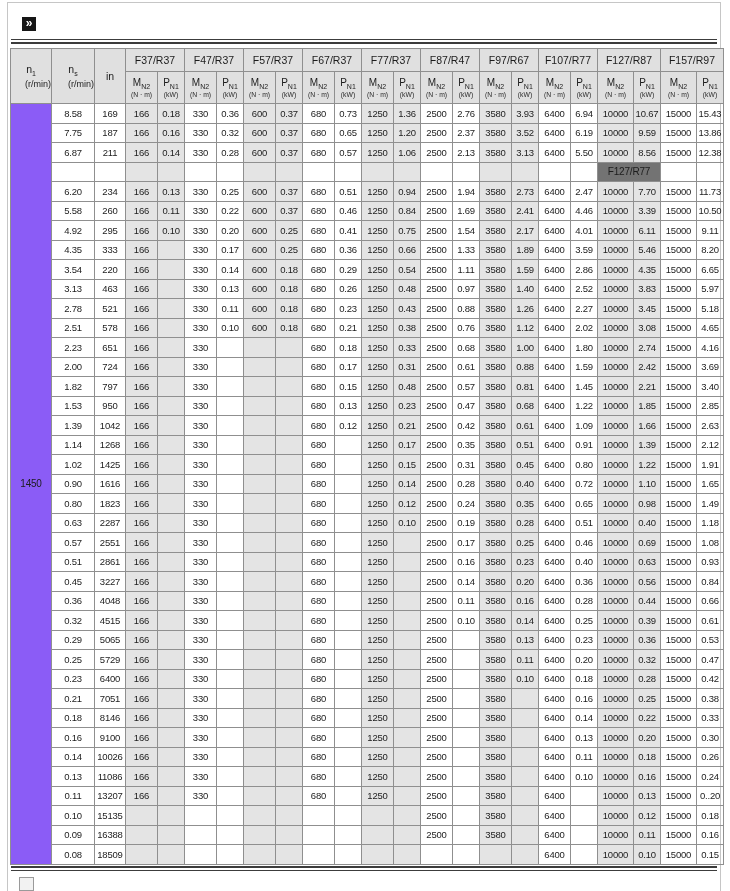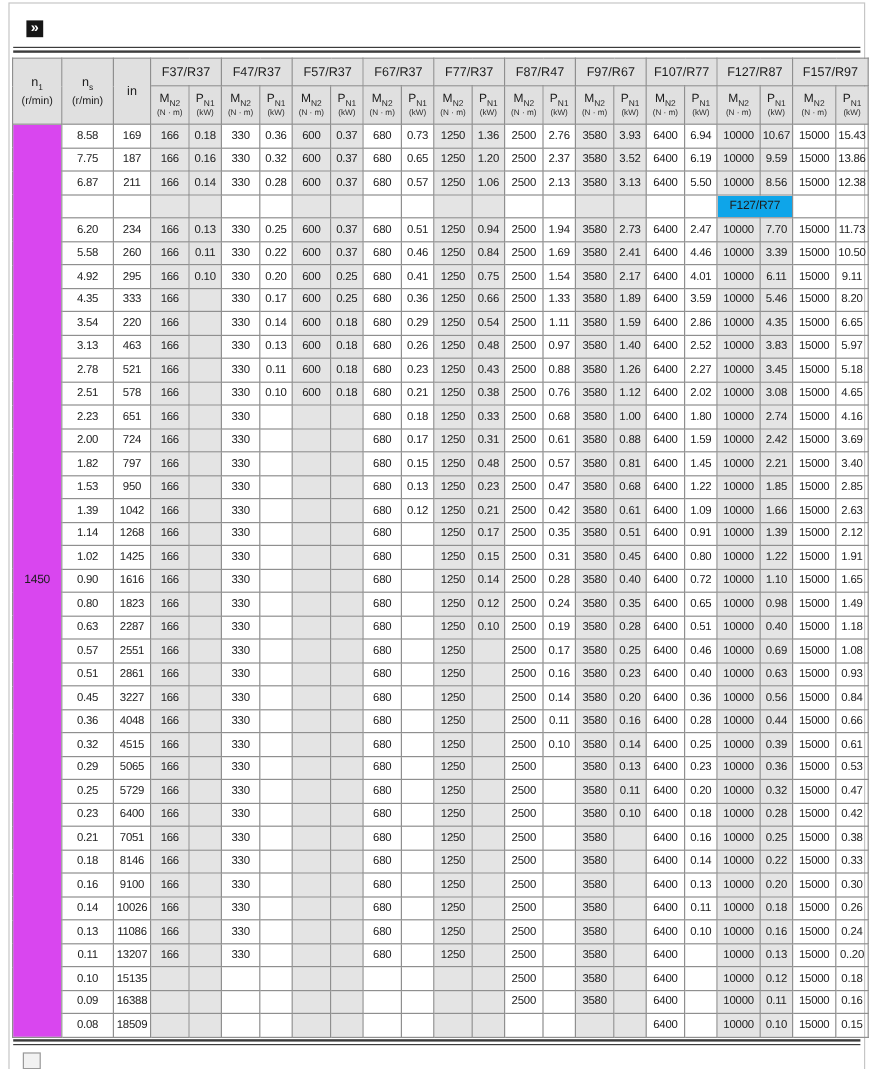--- a/index.html
+++ b/index.html
@@ -11,27 +11,27 @@
     font-size:12px;line-height:13px;text-align:center;font-weight:bold;margin-right:7px;}
   .title-text{font-size:13.5px;font-weight:600;letter-spacing:.2px;}
   .rule-top{height:2px;border-top:1px solid #3c3c3c;border-bottom:2px solid #3c3c3c;margin:6px 1px 4px 1px;}
   .rule-bottom{height:2px;border-top:2px solid #3c3c3c;border-bottom:1px solid #3c3c3c;margin:1px 1px 0 1px;}
   table{border-collapse:collapse;table-layout:fixed;width:711px;margin:0 auto;}
   th,td{border:1px solid #8f8f8f;padding:0;text-align:center;vertical-align:middle;overflow:hidden;white-space:nowrap;}
   thead th{background:#e0e0e0;font-weight:normal;}
   thead tr.r1 th{height:22px;font-size:10.5px;}
   thead tr.r2 th{height:31px;font-size:10px;}
   thead th .unit{display:block;font-size:6.8px;color:#2a2a2a;margin-top:1px;}
-  thead th .unit2{display:block;font-size:9px;margin-top:1px;}
+  thead th .unit2{display:block;font-size:9px;margin-top:1px;text-align:right;}
   thead th sub{font-size:7px;}
   th.fixedh{font-size:10.5px;}
   tbody td{height:18.5px;font-size:9.5px;letter-spacing:-0.2px;}
   tbody td.g{background:#e4e4e4;}
-  tbody td.n1cell{background:#d946ef;font-size:10px;}
-  tbody td.sep{background:#0ea5e9;font-size:10px;}
+  tbody td.n1cell{background:#8b5cf6;font-size:10px;}
+  tbody td.sep{background:#737373;font-size:10px;}
   .footnote-square{width:13px;height:12px;border:1px solid #9a9a9a;background:#f2f2f2;margin:6px 0 0 9px;}
 </style>
 </head>
 <body>
 
 <div class="frame">
   <div class="title-bar">
     <span class="title-icon">»</span>
   </div>
   <div class="rule-top"></div>

